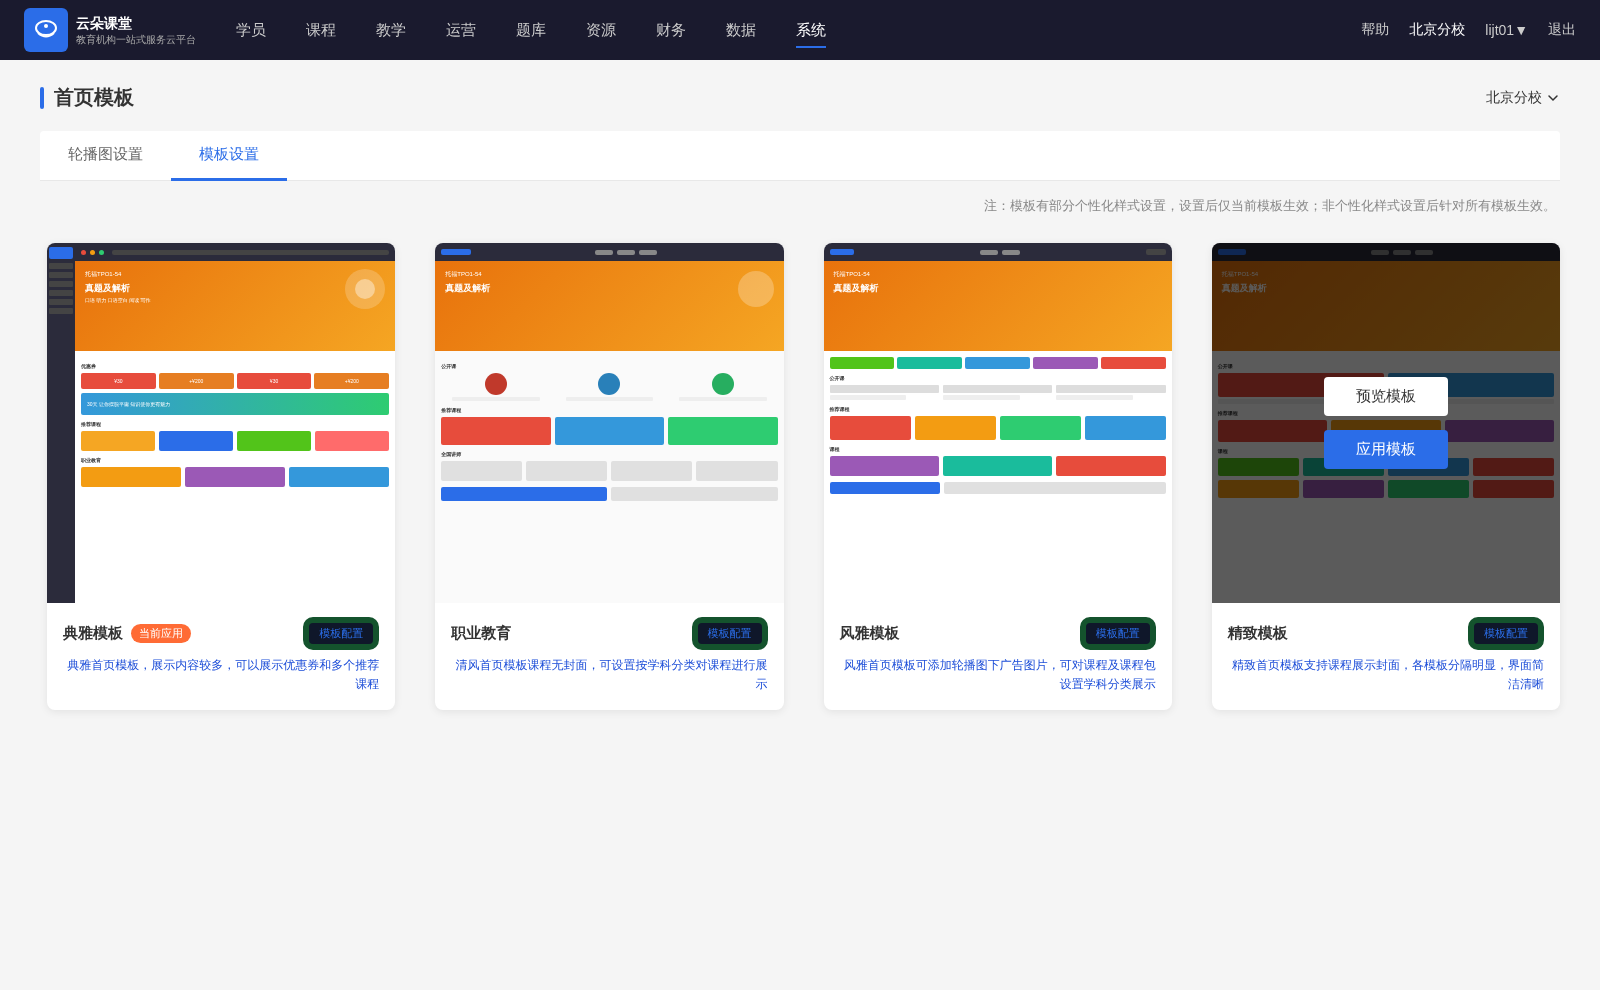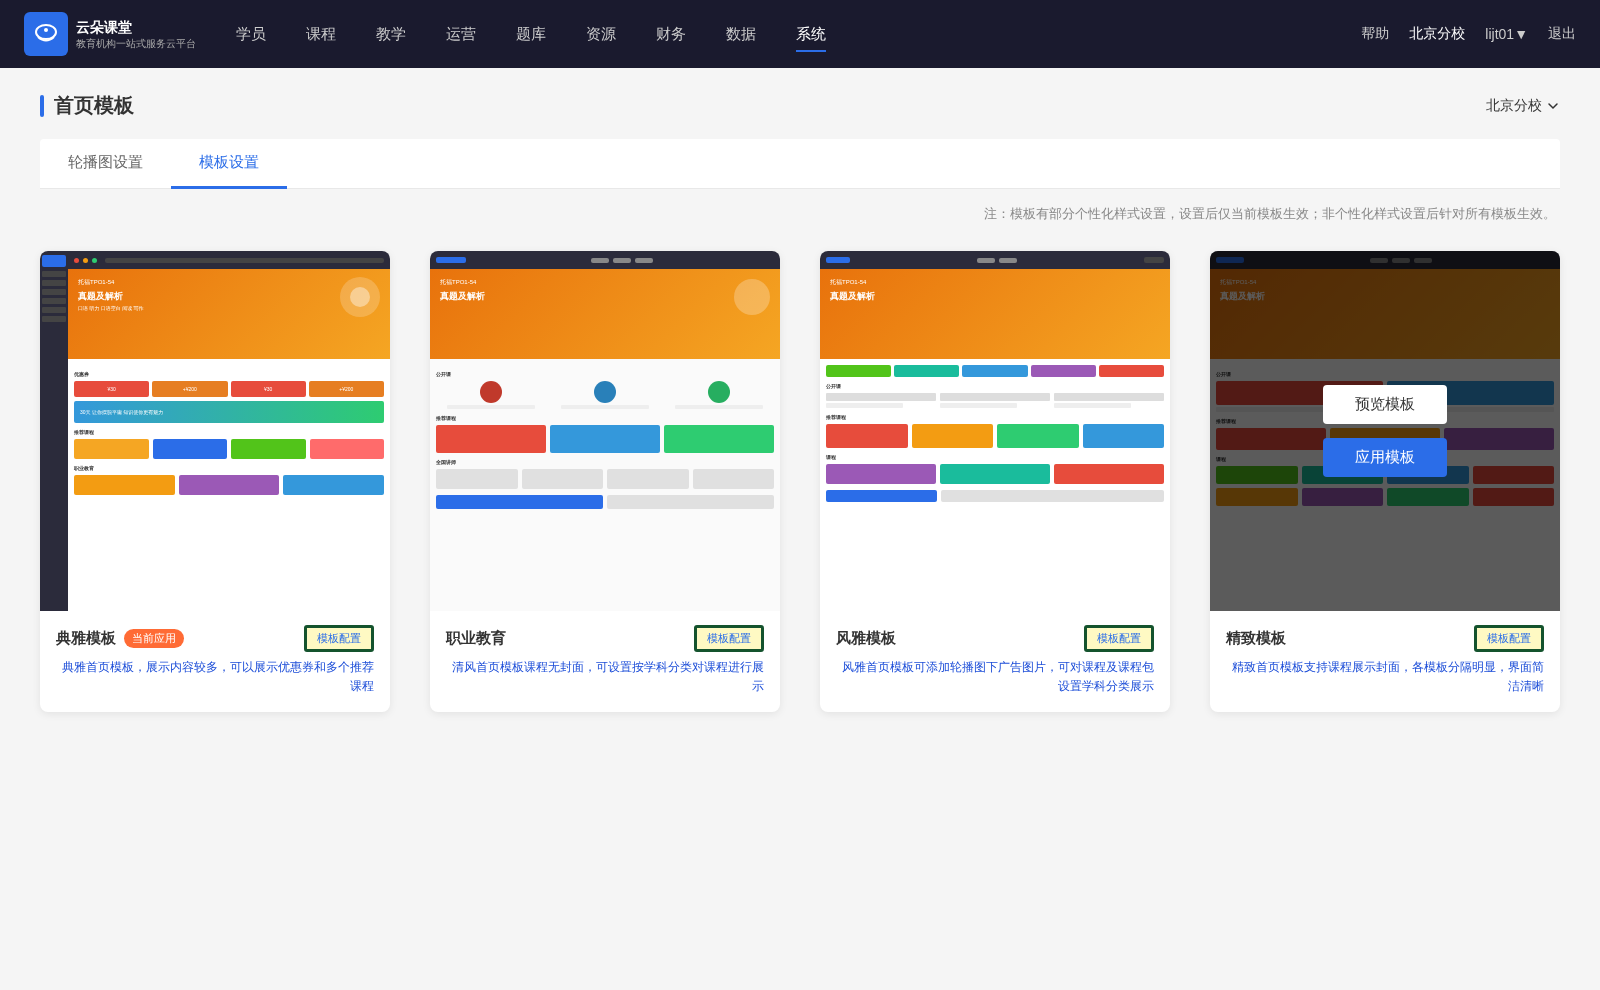--- a/index.html
+++ b/index.html
@@ -1,21 +1,21 @@
 <!DOCTYPE html>
 <html><head>
   <meta charset="utf-8">
   <style>
     * { box-sizing: border-box; margin: 0; padding: 0; }
     body { font-family: 'Microsoft YaHei', Arial, sans-serif; background: #f5f5f5; min-height: 990px; }
 
     
     .navbar {
       background: #1a1a2e;
-      height: 68px;
+      height: 60px;
       display: flex;
       align-items: center;
       padding: 0 24px;
       color: #fff;
     }
     .navbar-logo {
       display: flex;
       align-items: center;
       margin-right: 40px;
     }
@@ -111,20 +111,21 @@
       margin-bottom: 28px;
       padding: 0 4px;
       text-align: right;
     }
 
     
     .templates-grid {
       display: grid;
       grid-template-columns: repeat(4, 1fr);
       gap: 40px;
+      margin-left: 7px;
     }
     .template-card {
       background: #fff;
       border-radius: 8px;
       overflow: hidden;
       box-shadow: 0 2px 8px rgba(0,0,0,0.08);
       position: relative;
     }
     .template-preview {
       position: relative;
@@ -221,26 +222,26 @@
     
     .mock-categories { display: flex; gap: 3px; flex-wrap: wrap; margin-bottom: 4px; }
     .mock-cat { height: 12px; flex: 1; min-width: 18px; border-radius: 2px; }
 
     .template-info { padding: 14px 16px 16px; }
     .template-name-row { display: flex; align-items: center; gap: 8px; margin-bottom: 6px; flex-wrap: wrap; }
     .template-name { font-size: 15px; font-weight: bold; color: #333; }
     .badge-current { background: #ff6b35; color: #fff; font-size: 11px; padding: 2px 8px; border-radius: 10px; }
     .badge-config {
       margin-left: auto;
-      background: #fef9c3;
+      background: #0f172a;
       color: #2b6de8;
       font-size: 11px;
       padding: 3px 10px;
-      border-radius: 3px;
-      border: 3px solid #14532d;
+      border-radius: 10px;
+      border: 6px solid #14532d;
       cursor: pointer;
     }
     .template-desc { font-size: 12px; color: #1d4ed8; line-height: 1.6; text-align: right; }
 
     
     .template-card:nth-child(4) .mock-screen { filter: brightness(0.7); }
   </style>
 </head>
 <body>
 

